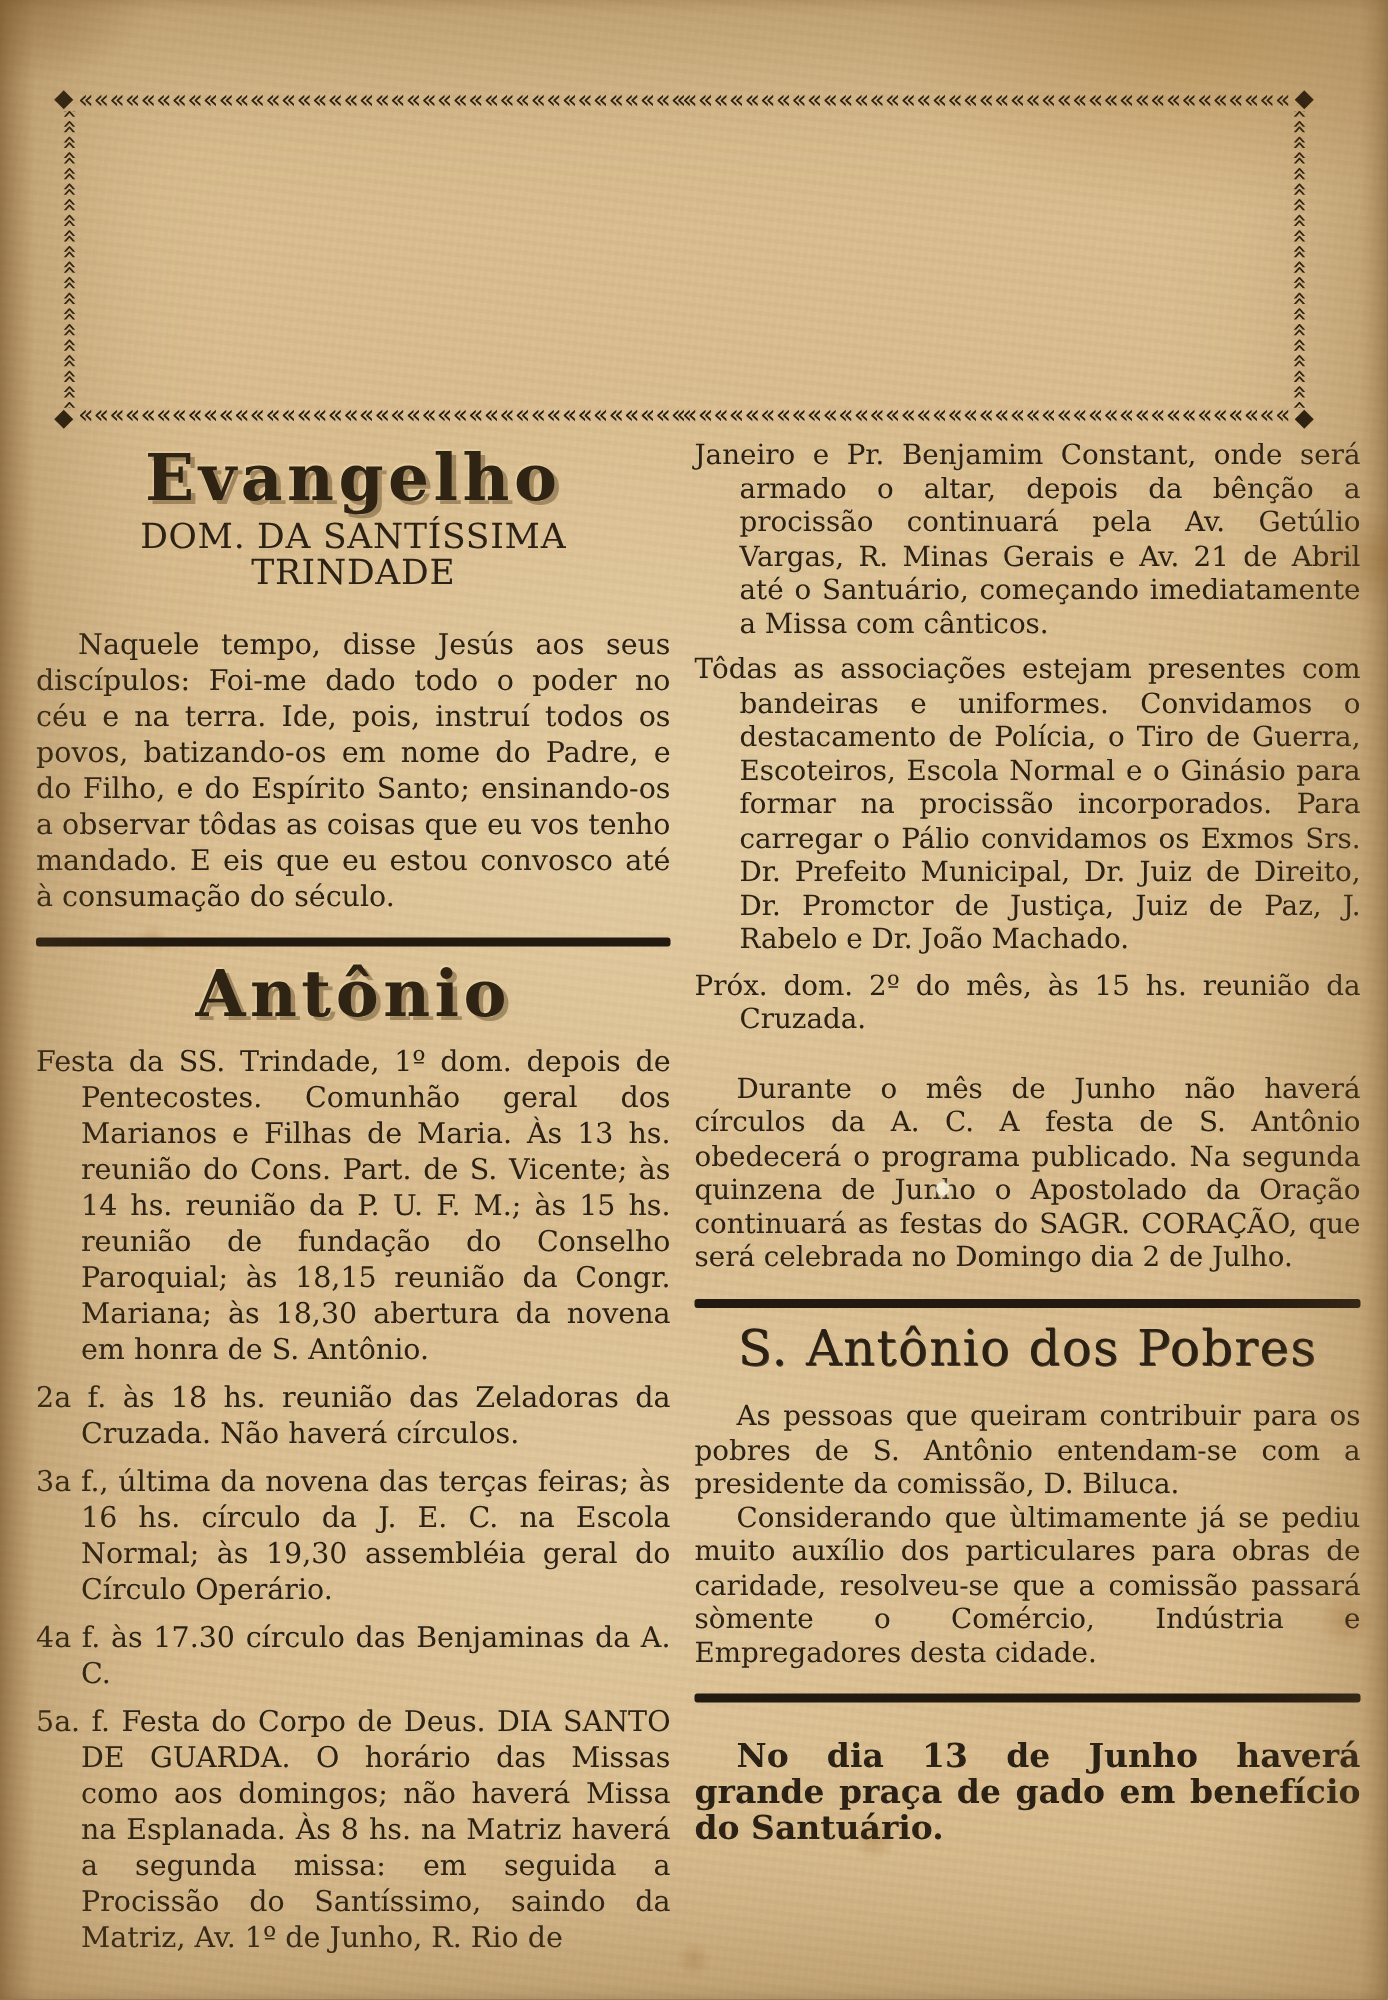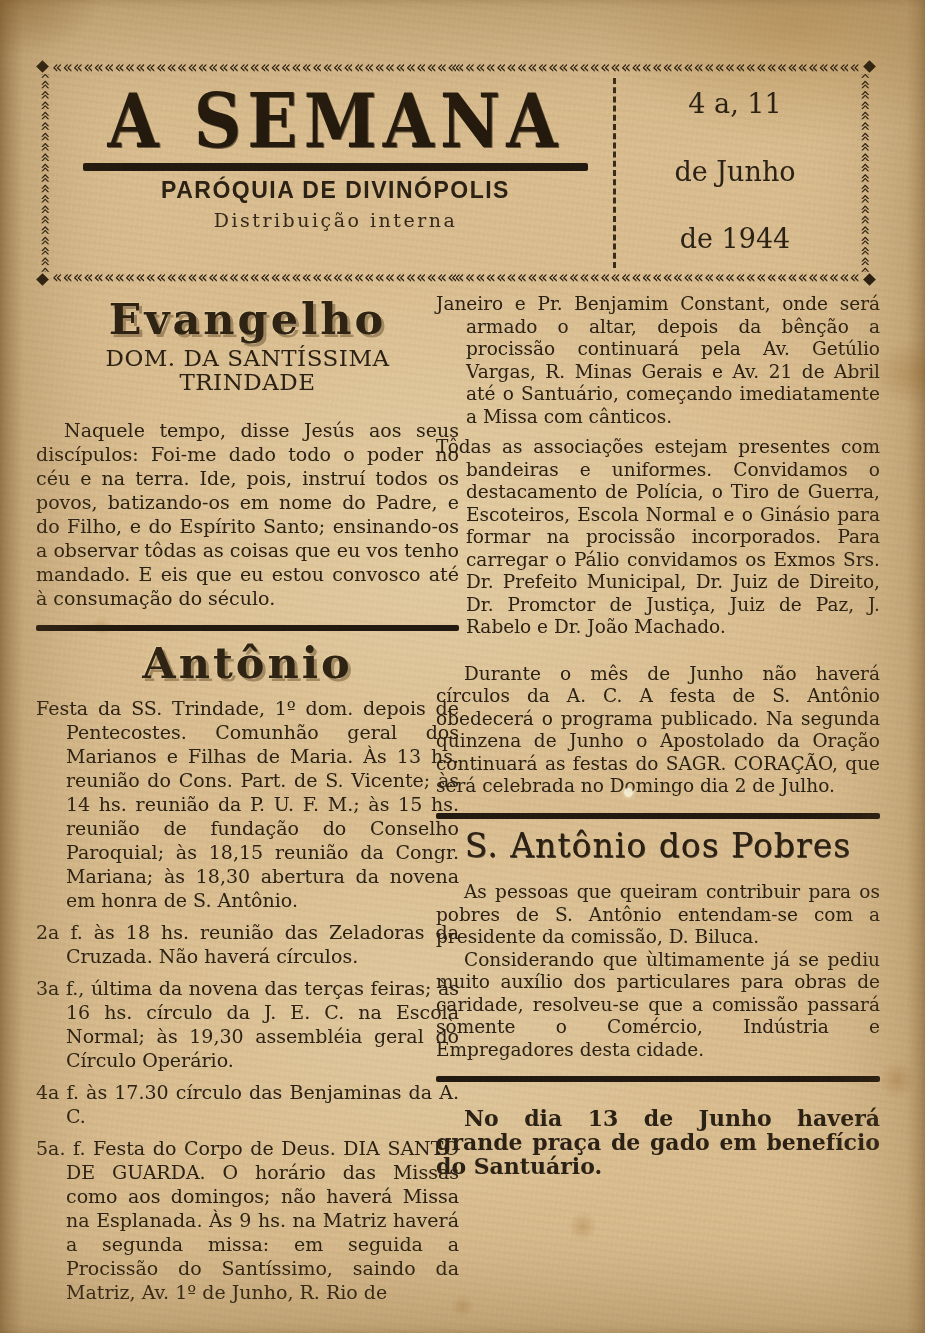--- a/index.html
+++ b/index.html
@@ -48,22 +48,22 @@
     transform:scaleY(1.12);transform-origin:top center;color:#241a0e;
     text-shadow:1px 1px 0 rgba(36,26,14,.6);}
   .title-rule{width:505px;height:8px;background:#221910;margin:13px 0 6px;border-radius:2px;}
   .paper-subtitle{font-family:"Liberation Sans",sans-serif;font-weight:bold;font-size:23px;
     letter-spacing:1.5px;color:#2b2114;}
   .paper-note{font-size:19px;letter-spacing:2.5px;margin-top:5px;color:#33281a;}
   .mast-right{width:238px;border-left:3px dashed #3a2c1a;display:flex;flex-direction:column;
     justify-content:space-between;text-align:center;font-size:27px;padding:10px 0 14px;color:#2b2114;}
   
   .col{position:absolute;z-index:2;text-align:justify;}
-  .col-left{left:36px;top:296px;width:423px;font-size:19px;line-height:24px;}
-  .col-right{left:436px;top:293px;width:444px;font-size:18.5px;line-height:22.5px;}
+  .col-left{left:24px;top:296px;width:423px;font-size:19px;line-height:24px;}
+  .col-right{left:463px;top:293px;width:444px;font-size:18.5px;line-height:22.5px;}
   .fancy{margin:0;text-align:center;font-size:43px;line-height:1.1;font-weight:bold;
     letter-spacing:3px;color:#2f2314;
     text-shadow:3px 3px 0 rgba(90,68,36,.45), -1px -1px 0 rgba(235,215,170,.55);}
   .subhead{margin-top:3px;text-align:center;font-size:23px;letter-spacing:.5px;}
   .ref{margin-top:4px;text-align:center;font-size:20px;}
   p{margin:0;}
   .indent{text-indent:28px;}
   .mt{margin-top:24px;}
   .hang{padding-left:30px;text-indent:-30px;}
   .rule{height:6px;background:#221910;border-radius:2px;}
@@ -95,53 +95,41 @@
       <em>««««««««««««««««««««««««««</em>
     </div>
     <div class="orn-v right">
       <em>««««««««««««««««««««««««««</em>
     </div>
     <div class="knot tl"></div>
     <div class="knot tr"></div>
     <div class="knot bl"></div>
     <div class="knot br"></div>
 
-    <div class="mast-inner">
-      <div class="mast-left">
-        <div class="paper-title">A SEMANA</div>
-        <div class="title-rule"></div>
-        <div class="paper-subtitle">PARÓQUIA DE DIVINÓPOLIS</div>
-        <div class="paper-note">Distribuição interna</div>
-      </div>
-      <div class="mast-right">
-        <div>4 a, 11</div>
-        <div>de Junho</div>
-        <div>de 1944</div>
-      </div>
-    </div>
   </div>
 
   <div class="col col-left">
     <h2 class="fancy">Evangelho</h2>
     <div class="subhead">DOM. DA SANTÍSSIMA TRINDADE</div>
     <p class="indent mt">Naquele tempo, disse Jesús aos seus discípulos: Foi-me dado todo o poder no céu e na terra. Ide, pois, instruí todos os povos, batizando-os em nome do Padre, e do Filho, e do Espírito Santo; ensinando-os a observar tôdas as coisas que eu vos tenho mandado. E eis que eu estou convosco até à consumação do século.</p>
 
     <div class="rule rule-l"></div>
     <h2 class="fancy">Antônio</h2>
 
     <div class="hang item">Festa da SS. Trindade, 1º dom. depois de Pentecostes. Comunhão geral dos Marianos e Filhas de Maria. Às 13 hs. reunião do Cons. Part. de S. Vicente; às 14 hs. reunião da P. U. F. M.; às 15 hs. reunião de fundação do Conselho Paroquial; às 18,15 reunião da Congr. Mariana; às 18,30 abertura da novena em honra de S. Antônio.</div>
     <div class="hang item">2a f. às 18 hs. reunião das Zeladoras da Cruzada. Não haverá círculos.</div>
     <div class="hang item">3a f., última da novena das terças feiras; às 16 hs. círculo da J. E. C. na Escola Normal; às 19,30 assembléia geral do Círculo Operário.</div>
     <div class="hang item">4a f.  às 17.30 círculo das Benjaminas da A. C.</div>
-    <div class="hang item">5a. f. Festa do Corpo de Deus. DIA SANTO DE GUARDA. O horário das Missas como aos domingos; não haverá Missa na Esplanada. Às 9 hs. na Matriz haverá a segunda missa: em seguida a Procissão do Santíssimo, saindo da Matriz, Av. 1º de Junho, R. Rio de</div>
+    <div class="hang item">5a. f. Festa do Corpo de Deus. DIA SANTO DE GUARDA. O horário das Missas como aos domingos; não haverá Missa na Esplanada. Às 8 hs. na Matriz haverá a segunda missa: em seguida a Procissão do Santíssimo, saindo da Matriz, Av. 1º de Junho, R. Rio de</div>
   </div>
 
   <div class="col col-right">
     <div class="hang">Janeiro e Pr. Benjamim Constant, onde será armado o altar, depois da bênção a procissão continuará pela Av. Getúlio Vargas, R. Minas Gerais e Av. 21 de Abril até o Santuário, começando imediatamente a Missa com cânticos.</div>
     <div class="hang item">Tôdas as associações estejam presentes com bandeiras e uniformes. Convidamos o destacamento de Polícia, o Tiro de Guerra, Escoteiros, Escola Normal e o Ginásio para formar na procissão incorporados.  Para carregar o Pálio convidamos os Exmos Srs. Dr. Prefeito Municipal, Dr. Juiz de Direito, Dr. Promctor de Justiça, Juiz de Paz, J. Rabelo e Dr. João Machado.</div>
+    <div class="hang item">Próx. dom. 2º do mês, às 15 hs. reunião da Cruzada.</div>
     <p class="indent mt">Durante o mês de Junho não haverá círculos da A. C. A festa de S. Antônio obedecerá o programa publicado. Na segunda quinzena de Junho o Apostolado da Oração continuará as festas do SAGR. CORAÇÃO, que será celebrada no Domingo dia 2 de Julho.</p>
 
     <div class="rule rule-r1"></div>
     <h3 class="serif-head">S. Antônio dos Pobres</h3>
     <p class="indent mt">As pessoas  que queiram  contribuir para os pobres de S. Antônio entendam-se  com a presidente da comissão,  D. Biluca.</p>
     <p class="indent">Considerando que ùltimamente já se pediu muito auxílio dos particulares para obras de caridade, resolveu-se que a comissão passará sòmente o Comércio, Indústria e Empregadores desta cidade.</p>
 
     <div class="rule rule-r2"></div>
     <p class="indent mt bold-note">No dia 13 de Junho  haverá grande praça de gado em benefício do Santuário.</p>
   </div>

